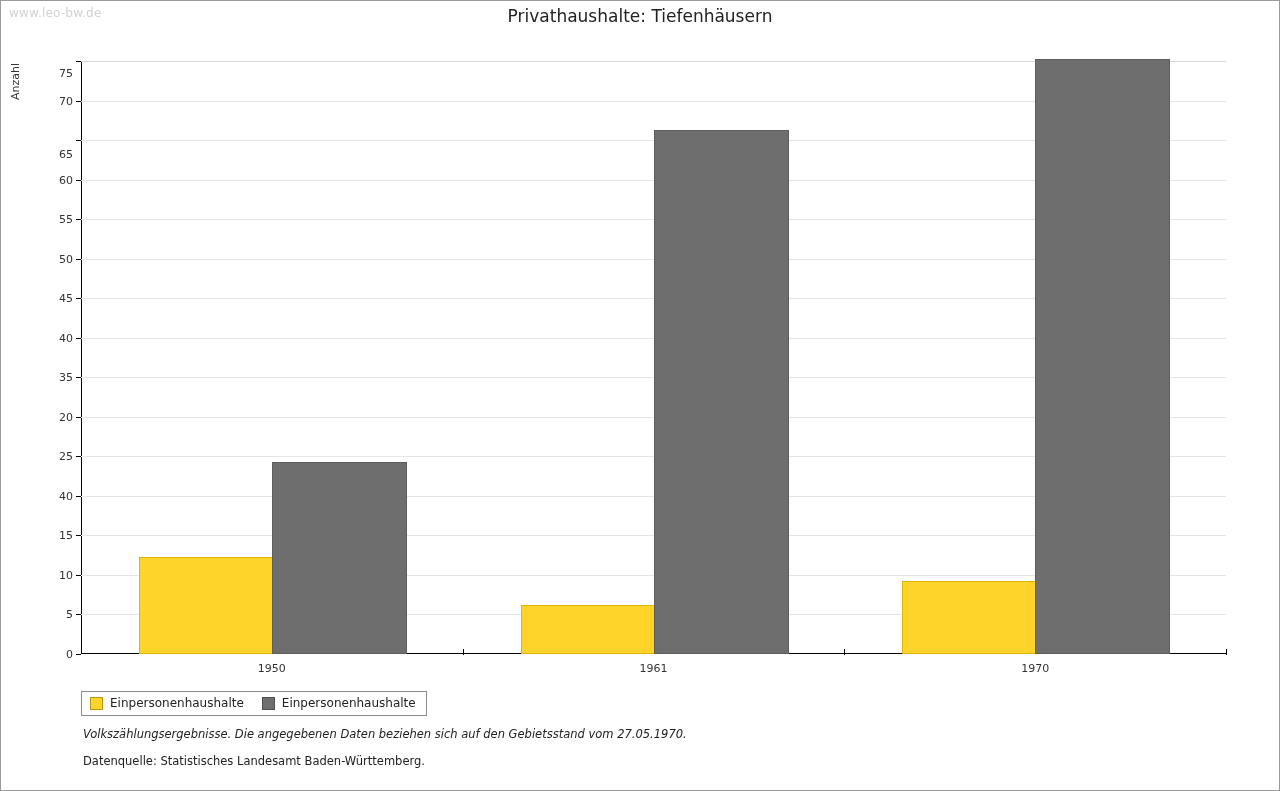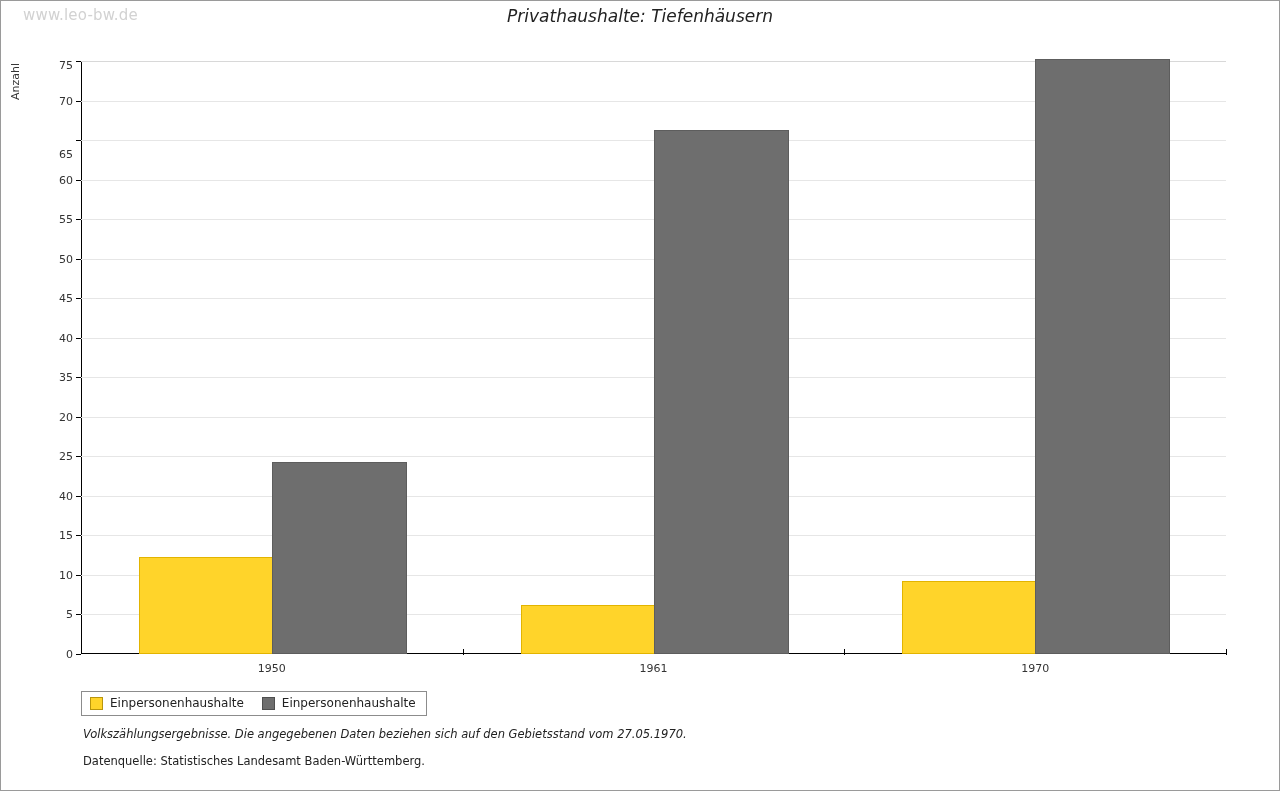--- a/index.html
+++ b/index.html
@@ -14,35 +14,34 @@
     position: relative;
     width: 1280px;
     height: 791px;
     background: #ffffff;
     border: 1px solid #9a9a9a;
     box-sizing: border-box;
     overflow: hidden;
   }
   .watermark {
     position: absolute;
-    left: 22px;
+    left: 8px;
     top: 5px;
-    font-size: 15px;
+    font-size: 12px;
     color: #d2d2d2;
     letter-spacing: 0.2px;
   }
   .chart-title {
     position: absolute;
     left: 0;
     right: 0;
     top: 5px;
     text-align: center;
     font-size: 17px;
     color: #222222;
-    font-style: italic;
   }
   
   .plot {
     position: absolute;
     left: 80px;
     top: 60px;
     width: 1145px;
     height: 593px;
   }
   .plot-frame {
@@ -201,21 +200,21 @@
         <div class="ytick-label" style="top: 197.667px;">50</div>
         <div class="tick" style="top: 158.133px;"></div>
         <div class="ytick-label" style="top: 158.133px;">55</div>
         <div class="tick" style="top: 118.6px;"></div>
         <div class="ytick-label" style="top: 118.6px;">60</div>
         <div class="tick" style="top: 79.0667px;"></div>
         <div class="ytick-label" style="top: 93px; margin-left: 36px;">65</div>
         <div class="tick" style="top: 39.5333px;"></div>
         <div class="ytick-label" style="top: 39.5333px;">70</div>
         <div class="tick" style="top: 0px;"></div>
-        <div class="ytick-label" style="top: 4px;">75</div>
+        <div class="ytick-label" style="top: 12px;">75</div>
       </div>
     <div id="bars-layer">
         <div class="bar single" title="Einpersonenhaushalte 1950: 12" style="width: 133px; height: 94.88px; left: 57.8333px;"></div>
         <div class="bar multi" title="Mehrpersonenhaushalte 1950: 24" style="width: 133px; height: 189.76px; left: 190.833px;"></div>
         <div class="bar single" title="Einpersonenhaushalte 1961: 6" style="width: 133px; height: 47.44px; left: 439.5px;"></div>
         <div class="bar multi" title="Mehrpersonenhaushalte 1961: 66" style="width: 133px; height: 521.84px; left: 572.5px;"></div>
         <div class="bar single" title="Einpersonenhaushalte 1970: 9" style="width: 133px; height: 71.16px; left: 821.167px;"></div>
         <div class="bar multi" title="Mehrpersonenhaushalte 1970: 75" style="width: 133px; height: 593px; left: 954.167px;"></div>
       </div>
     <div id="xtick-layer">

